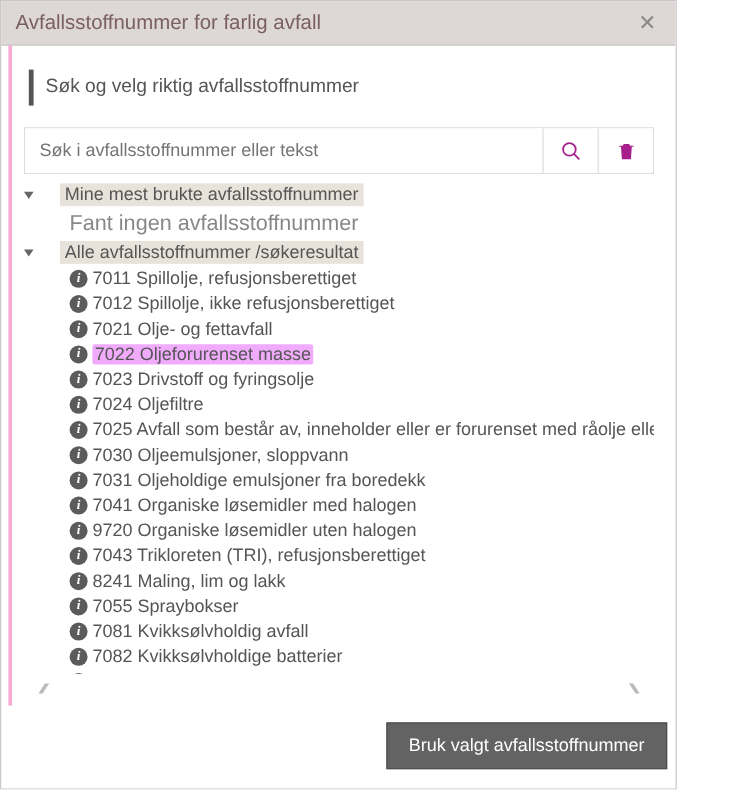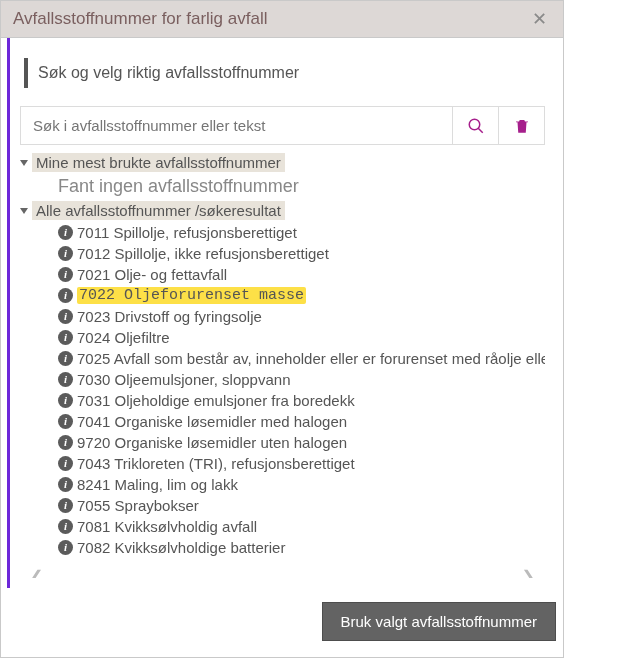--- a/index.html
+++ b/index.html
@@ -36,21 +36,21 @@
     font-size: 18px;
     padding: 0 4px;
     line-height: 1;
   }
   .body {
     padding: 16px 18px 10px 10px;
     flex: 1;
     display: flex;
     flex-direction: column;
     overflow: hidden;
-    border-left: 3px solid #6d28d9;
+    border-left: 3px solid #f9a8d4;
     margin-left: 6px;
   }
   .instruction-wrap {
     border-left: 4px solid #555;
     padding: 6px 10px;
     margin: 4px 0 18px 4px;
     font-size: 16px;
     color: #555;
   }
   .search-row {
@@ -91,21 +91,21 @@
     padding-right: 4px;
   }
   .tree-scroll::-webkit-scrollbar { width: 16px; background: #f0f0f0; }
   .tree-scroll::-webkit-scrollbar-thumb { background: #c8c8c8; border-radius: 2px; }
   .tree-scroll::-webkit-scrollbar-button:single-button {
     background: #f0f0f0; height: 16px; display: block;
   }
   .group-row {
     display: flex;
     align-items: center;
-    gap: 2px;
+    gap: 20px;
     padding: 2px 0;
   }
   .triangle {
     width: 0; height: 0;
     border-left: 4px solid transparent;
     border-right: 4px solid transparent;
     border-top: 6px solid #666;
     margin-right: 2px;
   }
   .group-label {
@@ -123,24 +123,23 @@
     display: flex;
     align-items: center;
     gap: 4px;
     padding: 2px 0 2px 38px;
     cursor: pointer;
     white-space: nowrap;
     font-size: 15px;
     color: #555;
   }
   .item-row.selected .item-text {
-    background: #fde047;
+    background: #f0abfc;
     border-radius: 2px;
     padding: 0 2px;
-    font-family: Liberation Mono, monospace;
   }
   .info-icon {
     width: 15px; height: 15px;
     min-width: 15px;
     border-radius: 50%;
     background: #5b5b5b;
     color: #fff;
     font-size: 11px;
     font-weight: bold;
     font-style: italic;

